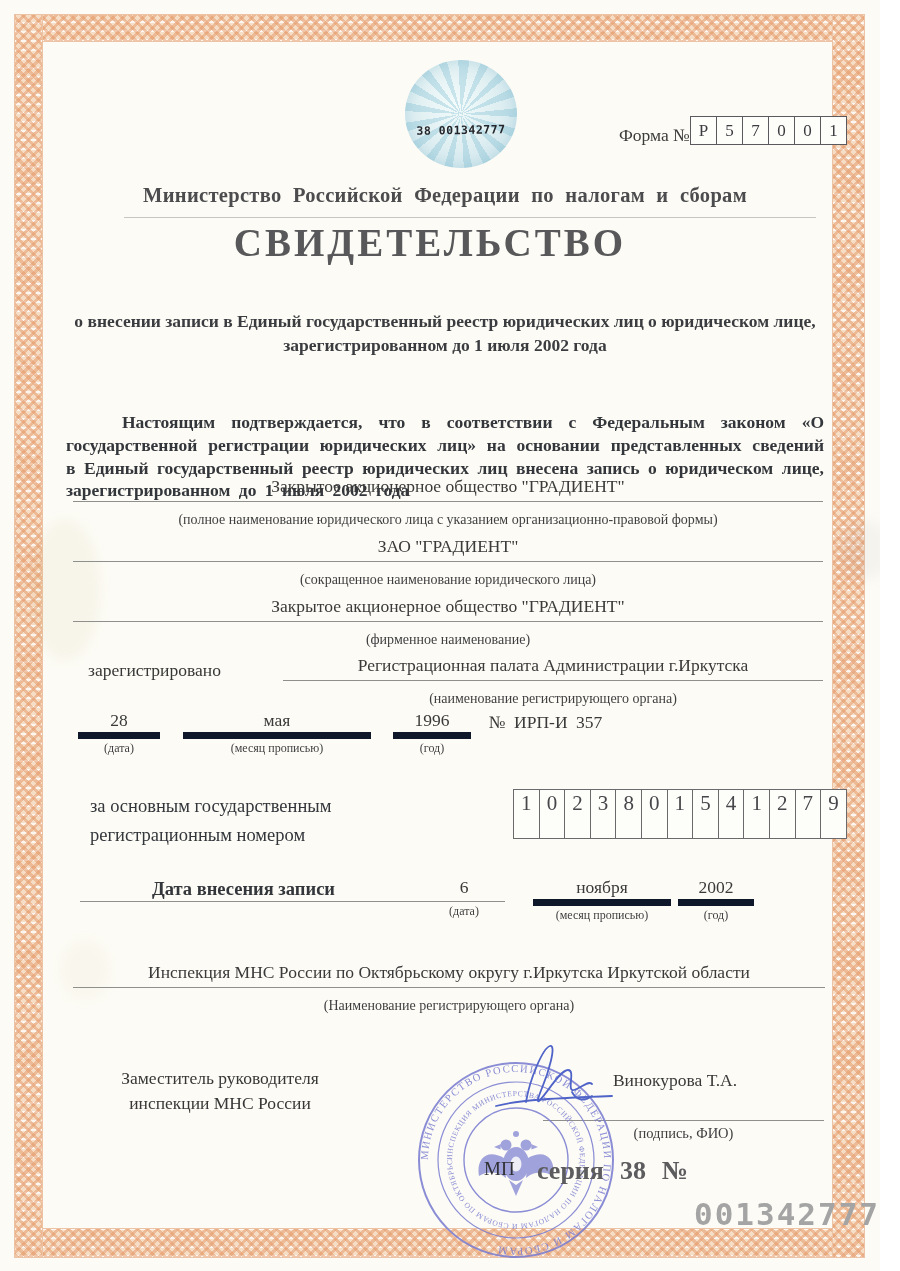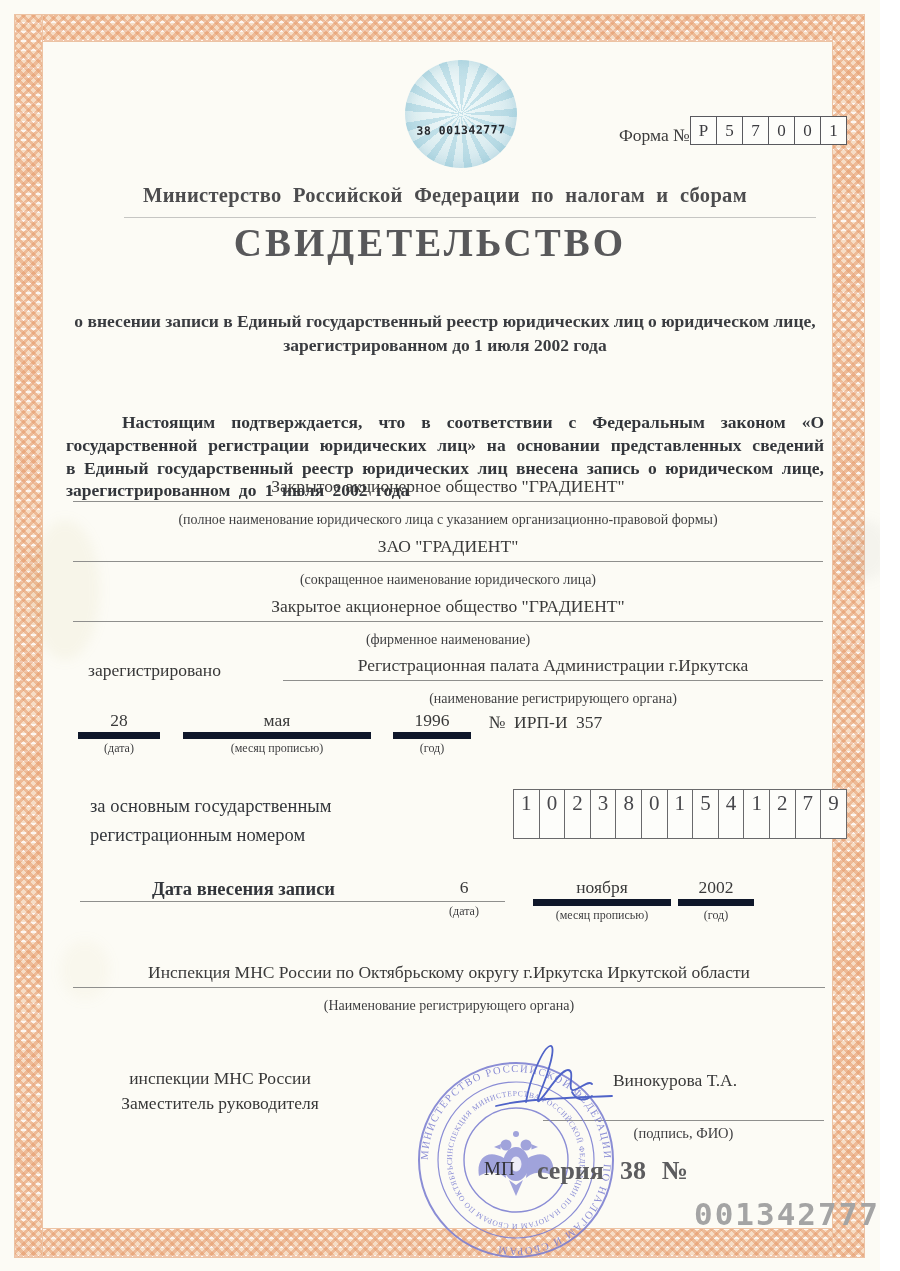--- a/index.html
+++ b/index.html
@@ -200,22 +200,22 @@
     <div class="val">2002</div>
     <div class="cap">(год)</div>
   </div>
 
   <div class="ufield f-auth">
     <div class="val">Инспекция МНС России по Октябрьскому округу г.Иркутска Иркутской области</div>
     <div class="cap">(Наименование регистрирующего органа)</div>
   </div>
 
   <div class="sig-position">
+    <div>Заместитель руководителя</div>
     <div>инспекции МНС России</div>
-    <div>Заместитель руководителя</div>
   </div>
   <div class="sig-name">Винокурова Т.А.</div>
   <div class="sig-block">
     <div class="sig-line"></div>
     <div class="sig-cap">(подпись, ФИО)</div>
   </div>
 
   <svg class="stamp" viewBox="0 0 200 200">
     <defs>
       <path id="ringOuter" d="M 100,100 m -88,0 a 88,88 0 1 1 176,0 a 88,88 0 1 1 -176,0"></path>

